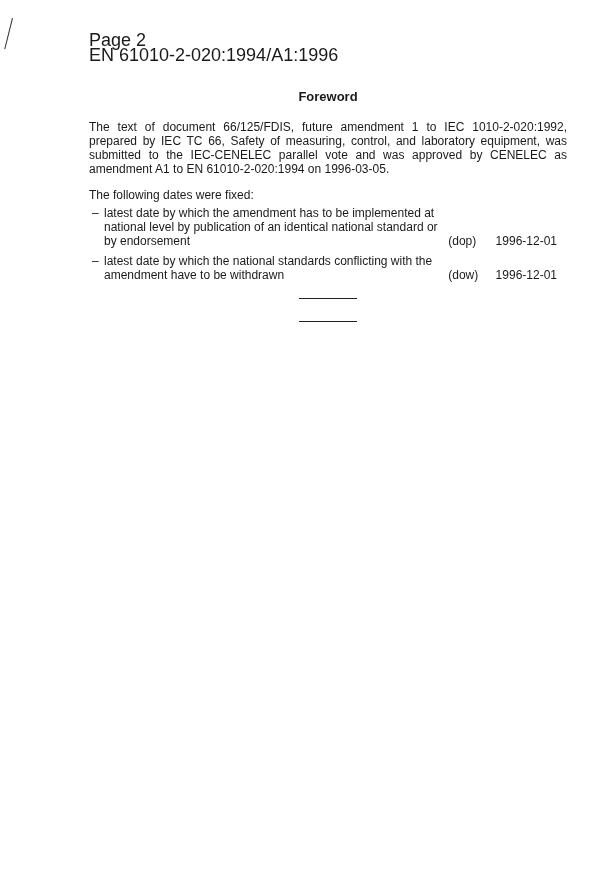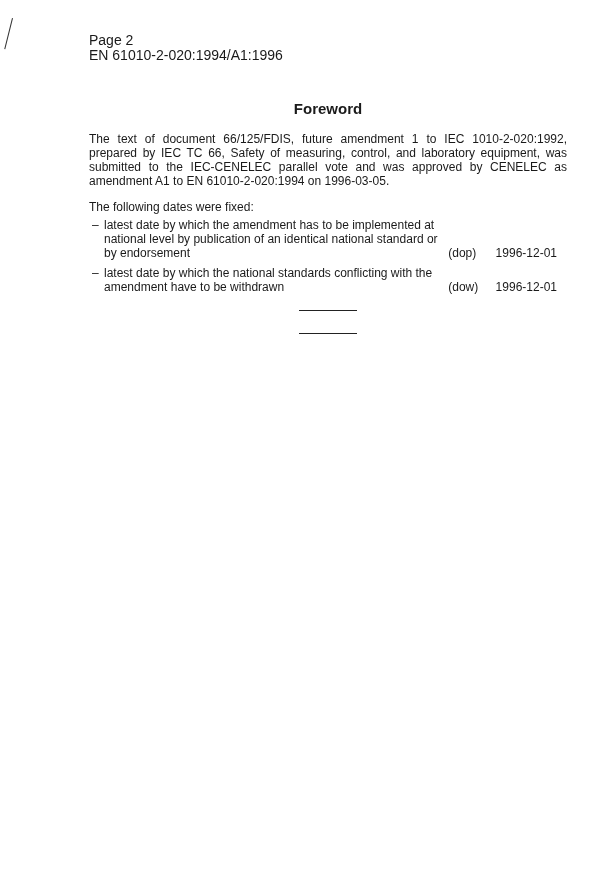--- a/index.html
+++ b/index.html
@@ -22,36 +22,36 @@
       width: 1px;
       height: 32px;
       background: #333;
       transform: rotate(14deg);
       transform-origin: top left;
     }
     .header {
       position: absolute;
       left: 89px;
       top: 33px;
-      font-size: 14px;
+      font-size: 18px;
       line-height: 15px;
     }
     .content {
       position: absolute;
       left: 89px;
       top: 90px;
       width: 478px;
       font-size: 12px;
       line-height: 14px;
     }
     .heading {
       text-align: center;
       font-weight: bold;
-      font-size: 15px;
-      margin: 12px 0 16px 0;
+      font-size: 13px;
+      margin: 0 0 16px 0;
     }
     p {
       margin: 0 0 12px 0;
       text-align: justify;
     }
     .dates-list {
       margin: 0 0 13px 0;
       padding: 0;
       list-style: none;
     }

